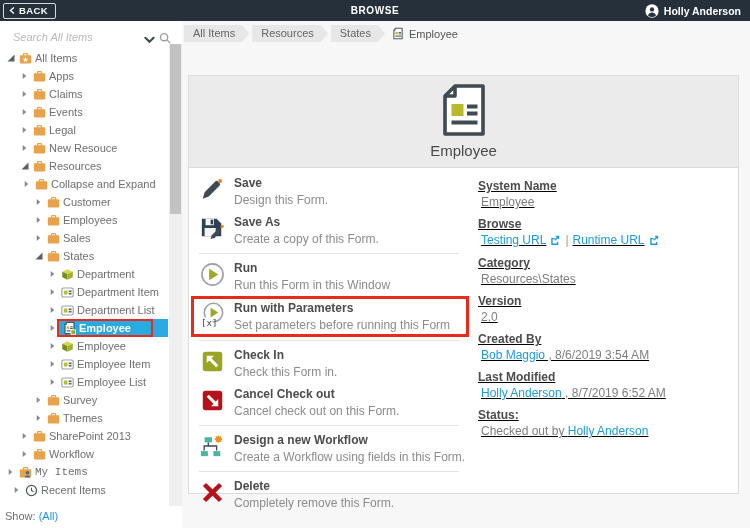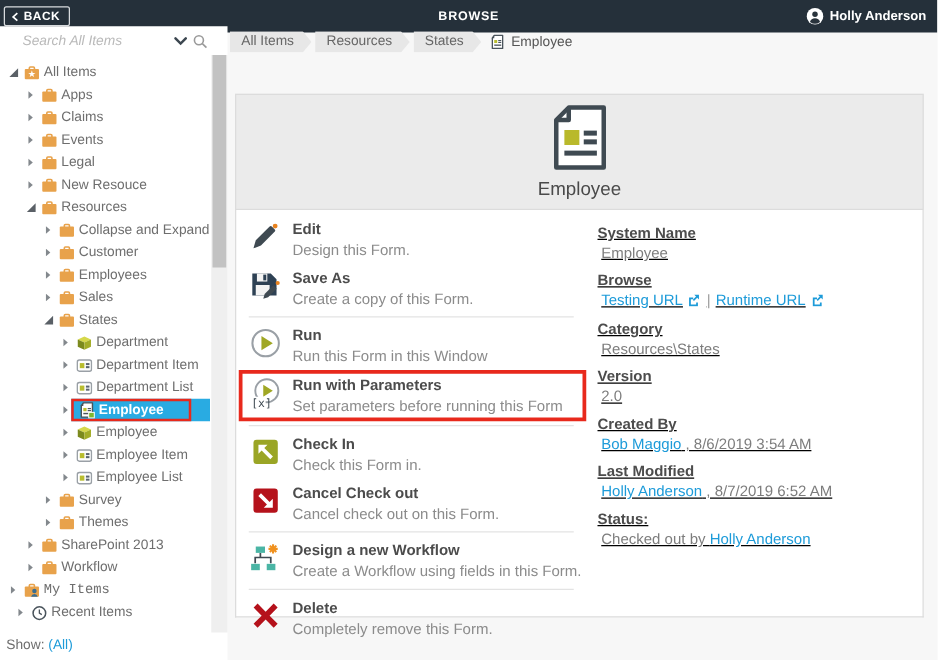--- a/index.html
+++ b/index.html
@@ -1,29 +1,29 @@
 <!DOCTYPE html>
 <html><head>
 <meta charset="utf-8">
 <style>
   html,body{margin:0;padding:0;}
   .screen{position:relative;width:750px;height:528px;background:#f7f7f7;overflow:hidden;
           font-family:"Liberation Sans",sans-serif;-webkit-font-smoothing:antialiased;}
   
-  .topbar{position:absolute;top:0;left:0;width:750px;height:26px;background:#25303a;display:flex;align-items:center;}
+  .topbar{position:absolute;top:0;left:0;width:750px;height:21px;background:#25303a;display:flex;align-items:center;}
   .topbar-title{position:absolute;left:0;right:0;text-align:center;color:#fff;font-size:10px;font-weight:bold;letter-spacing:.6px;pointer-events:none;}
   .back-btn{margin-left:3px;height:16px;display:flex;align-items:center;gap:4px;background:transparent;
             border:1px solid #d7dadd;border-radius:2px;color:#fff;font-size:9.5px;font-weight:bold;
             padding:0 7px 0 5px;font-family:inherit;letter-spacing:.4px;cursor:pointer;}
   .user-chip{margin-left:auto;margin-right:9px;display:flex;align-items:center;gap:5px;color:#fff;
              font-size:10.5px;font-weight:bold;z-index:2;cursor:pointer;}
   .user-chip .avi{display:flex;align-items:center;}
   
   .sidebar{position:absolute;top:21px;left:0;width:182px;bottom:0;background:#fff;}
-  .search-row{height:23px;display:flex;align-items:center;padding:0 16px;}
+  .search-row{height:23px;display:flex;align-items:flex-end;padding:0 11px;}
   .search-input{flex:1;min-width:0;border:0;outline:0;font-size:11px;font-style:italic;color:#777;
                 font-family:inherit;background:transparent;}
   .search-input::placeholder{color:#b9b9b9;font-style:italic;}
   .s-icon{display:flex;align-items:center;margin-left:4px;cursor:pointer;}
   .tree{position:absolute;top:28px;left:0;right:14px;}
   .tree-row{height:18px;display:flex;align-items:center;font-size:11px;color:#6e6e6e;white-space:nowrap;cursor:pointer;}
   .arrow{width:9px;display:flex;justify-content:center;flex:none;}
   .t-icon{margin:0 3px 0 4px;display:flex;flex:none;}
   .t-icon svg{display:block;}
   .sel-wrap{flex:1;align-self:stretch;display:flex;align-items:center;background:#29abe2;}
@@ -198,21 +198,21 @@
             </svg>
           </span>
           <span class="t-icon">
             <svg width="13" height="13" viewBox="0 0 16 16">
               <path d="M5.5 4.5V3a1 1 0 011-1h3a1 1 0 011 1v1.5" fill="none" stroke="#e8a24b" stroke-width="1.6"></path>
               <rect x="1" y="4" width="14" height="10" rx="1" fill="#e8a24b"></rect>
             </svg>
           </span>
           <span>Resources</span>
         </div>
-        <div class="tree-row" style="padding-left: 34px;">
+        <div class="tree-row" style="padding-left: 22px;">
           <span class="arrow">
             <svg width="7" height="8" viewBox="0 0 8 8">
               <path d="M2 .5l4 3.5-4 3.5z" fill="#83888d"></path>
             </svg>
           </span>
           <span class="t-icon">
             <svg width="13" height="13" viewBox="0 0 16 16">
               <path d="M5.5 4.5V3a1 1 0 011-1h3a1 1 0 011 1v1.5" fill="none" stroke="#e8a24b" stroke-width="1.6"></path>
               <rect x="1" y="4" width="14" height="10" rx="1" fill="#e8a24b"></rect>
             </svg>
@@ -522,21 +522,21 @@
   <section class="panel-body">
     <div class="actions" id="actions">
         <div class="action">
           <span class="a-icon">
             <svg width="24" height="24" viewBox="0 0 26 26">
               <circle cx="21.8" cy="4.2" r="2.1" fill="#e8821e"></circle>
               <path d="M3 23.5l2-7L16.8 4.7a1.6 1.6 0 012.3 0l2.2 2.2a1.6 1.6 0 010 2.3L9.5 21z" fill="#3f4a52"></path>
             </svg>
           </span>
           <span class="a-text">
-            <span class="a-title">Edit</span>
+            <span class="a-title">Save</span>
             <span class="a-desc">Design this Form.</span>
           </span>
         </div>
         <div class="action">
           <span class="a-icon">
             <svg width="24" height="24" viewBox="0 0 26 26">
               <path d="M2 3h16l5 5v14H2z" fill="#2e4154"></path>
               <rect x="6" y="3" width="9" height="7" fill="#f4f4f4"></rect>
               <rect x="11.5" y="4" width="2.6" height="5" fill="#2e4154"></rect>
               <rect x="5" y="13" width="12" height="9" fill="#f4f4f4"></rect>

